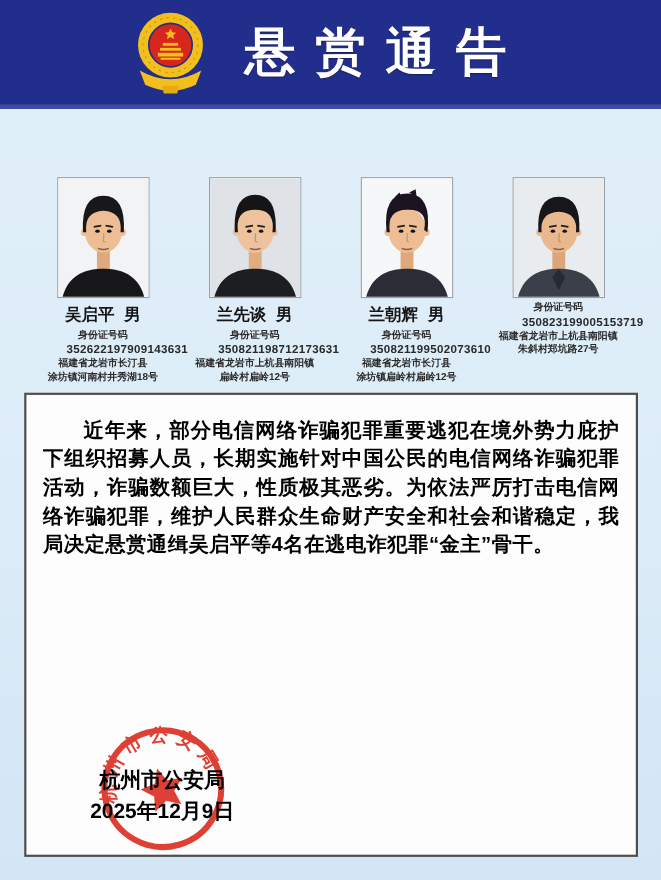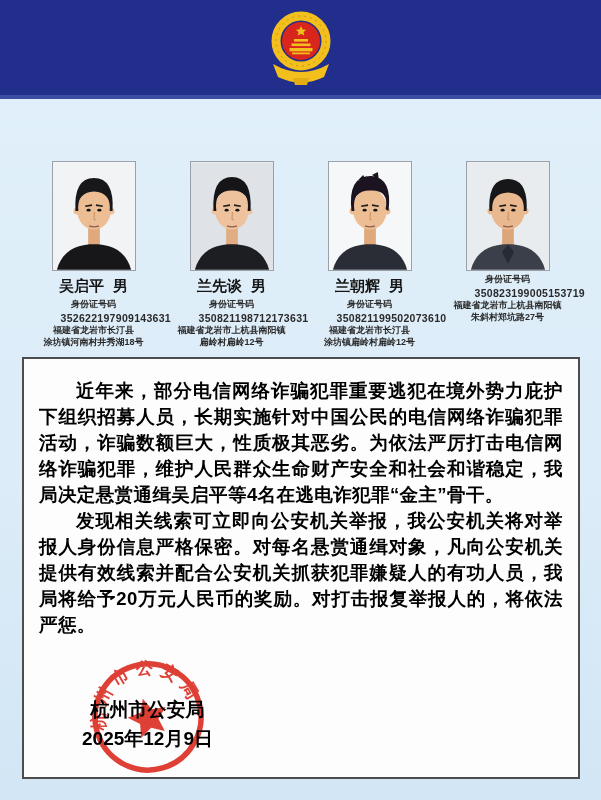--- a/index.html
+++ b/index.html
@@ -87,20 +87,21 @@
       <path d="M32 18 l1.6 3.4 3.6.3 -2.7 2.4 .8 3.5 -3.3-1.9 -3.3 1.9 .8-3.5 -2.7-2.4 3.6-.3 Z" fill="#f2bf1d"></path>
 
       <rect x="25" y="31" width="14" height="2.6" fill="#f2bf1d"></rect>
       <rect x="22.5" y="35.5" width="19" height="2.6" fill="#f2bf1d"></rect>
       <rect x="20.5" y="40" width="23" height="3.4" fill="#f2bf1d"></rect>
       <rect x="23" y="44.5" width="18" height="1.8" fill="#f2bf1d"></rect>
 
       <path d="M4 56 Q32 72 60 56 L55 69 Q32 80 9 69 Z" fill="#f2bf1d"></path>
       <path d="M24 70 h16 l-2 7 h-12 Z" fill="#e3ac12"></path>
     </svg>
+    <div class="header-title">悬赏通告</div>
   </div>
 
   <div class="persons">
 
     <div class="person">
       <span class="photo">
         <svg viewBox="0 0 84 110" style="--pbg:#f2f3f5; --shirt:#17171a; --skin:#edbd94; --skin2:#dfa97c;">
           <rect x="0" y="0" width="84" height="110" fill="var(--pbg)"></rect>
           <rect x="36" y="62" width="12" height="26" fill="var(--skin2)"></rect>
           <path d="M4 110 C10 88 28 84 42 84 C56 84 74 88 80 110 Z" fill="var(--shirt)"></path>
@@ -194,21 +195,20 @@
       </span>
       <div class="id-label">身份证号码</div>
       <div class="id-number">350823199005153719</div>
       <div class="addr">福建省龙岩市上杭县南阳镇</div>
       <div class="addr">朱斜村郑坑路27号</div>
     </div>
   </div>
 
   <div class="notice-box">
     <p>近年来，部分电信网络诈骗犯罪重要逃犯在境外势力庇护下组织招募人员，长期实施针对中国公民的电信网络诈骗犯罪活动，诈骗数额巨大，性质极其恶劣。为依法严厉打击电信网络诈骗犯罪，维护人民群众生命财产安全和社会和谐稳定，我局决定悬赏通缉吴启平等4名在逃电诈犯罪“金主”骨干。</p>
-    <p>发现相关线索可立即向公安机关举报，我公安机关将对举报人身份信息严格保密。对每名悬赏通缉对象，凡向公安机关提供有效线索并配合公安机关抓获犯罪嫌疑人的有功人员，我局将给予20万元人民币的奖励。对打击报复举报人的，将依法严惩。</p>
 
     <div class="footer-row">
 
       <div class="authority-block">
         <div>杭州市公安局</div>
         <div>2025年12月9日</div>
         <svg class="seal" viewBox="0 0 118 118">
           <g transform="rotate(-16 59 59)">
             <circle cx="59" cy="59" r="53" fill="none" stroke="#dd2b1f" stroke-width="5.5"></circle>
             <path d="M59 40 l5.9 12.6 13.8 1.6 -10.2 9.4 2.8 13.6 -12.3-6.9 -12.3 6.9 2.8-13.6 -10.2-9.4 13.8-1.6 Z" fill="#dd2b1f"></path>

